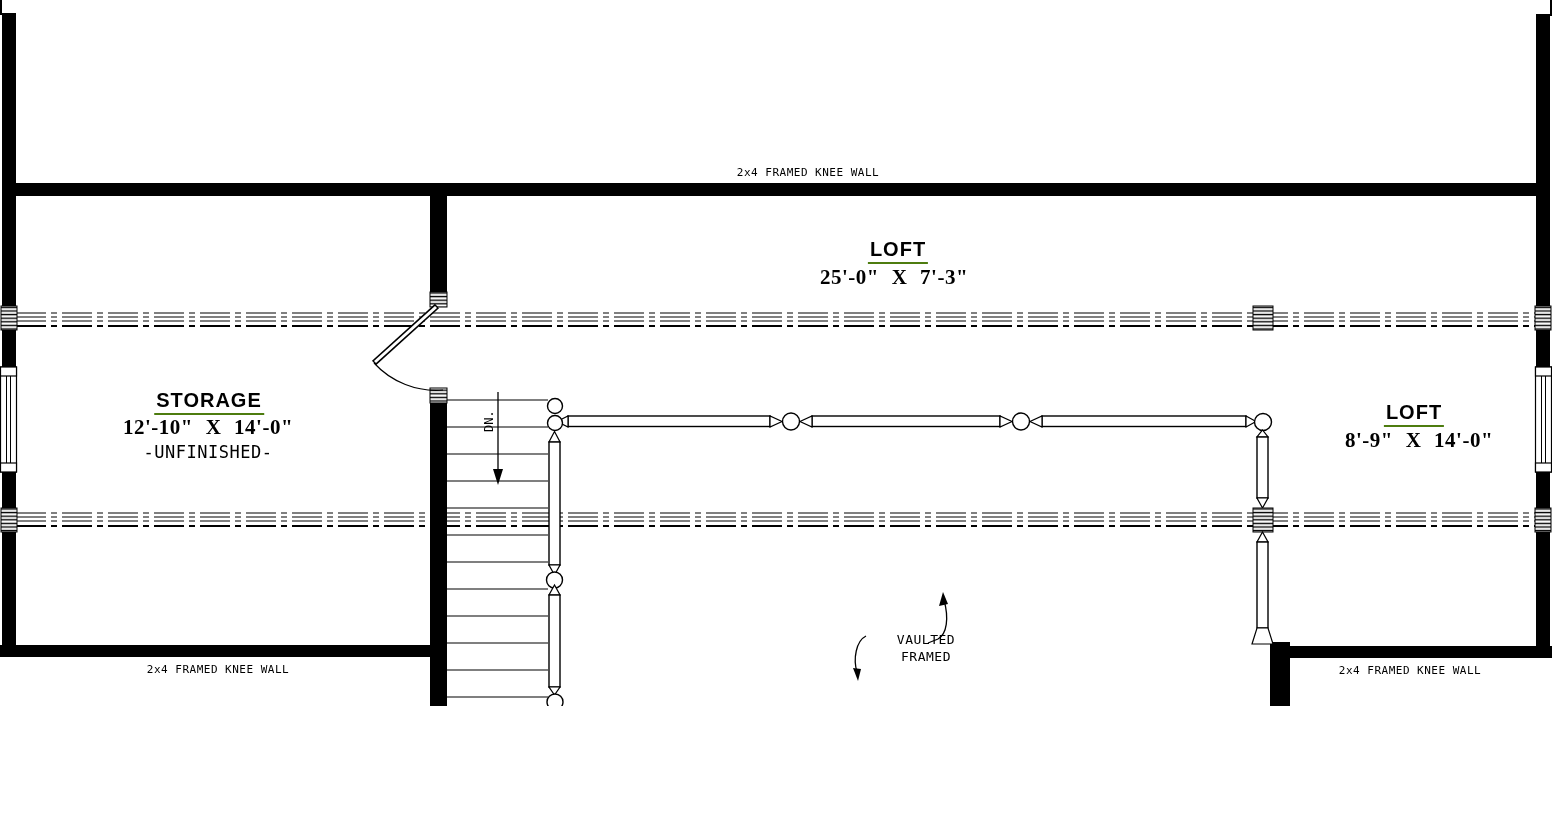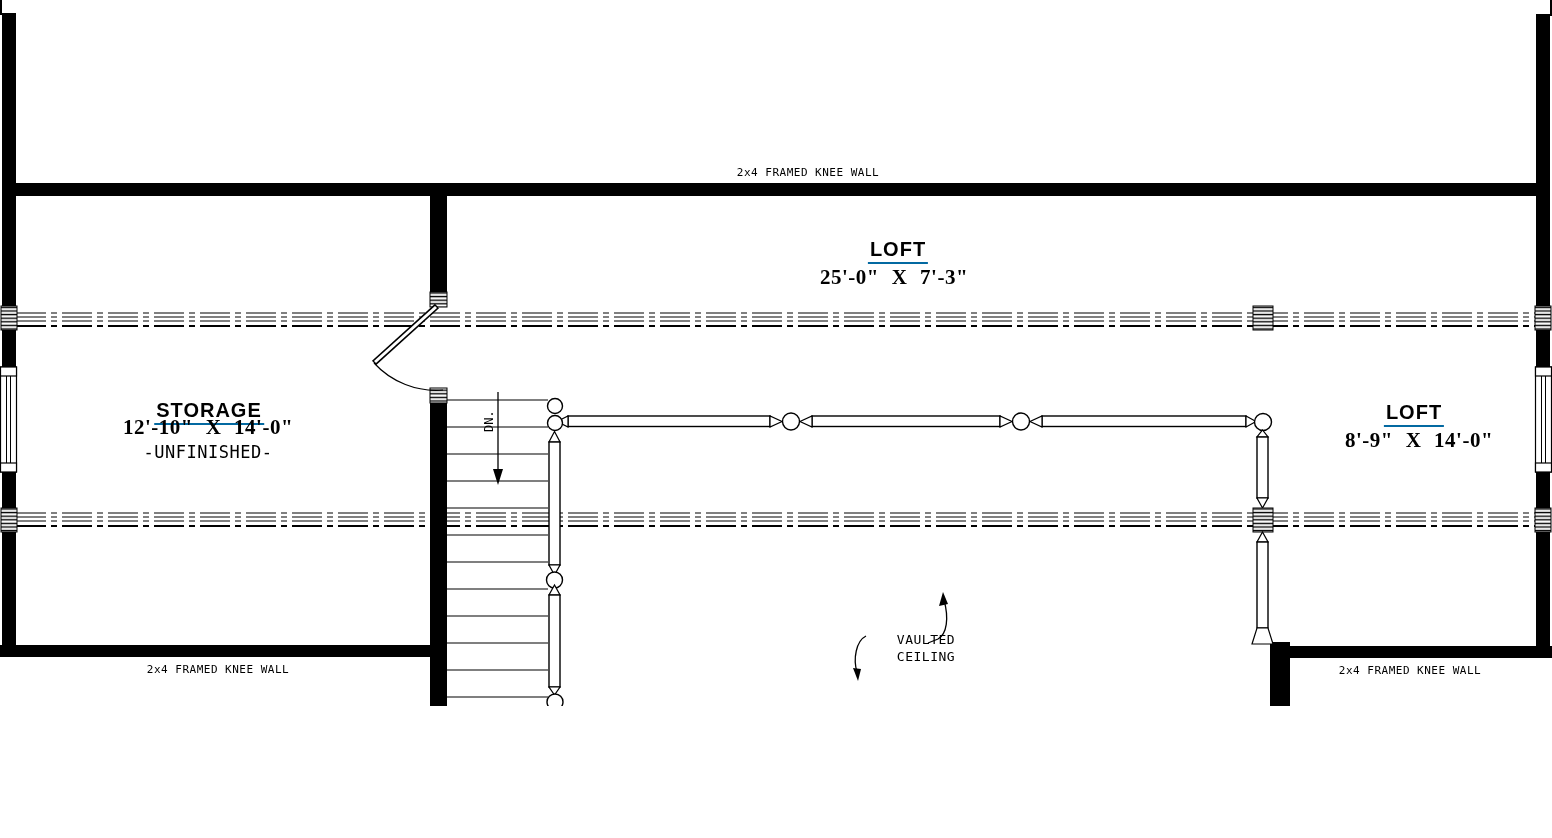--- a/index.html
+++ b/index.html
@@ -2,21 +2,21 @@
 <html><head>
 <meta charset="utf-8">
 <style>
   html,body{margin:0;padding:0;background:#ffffff;}
   .plan{position:relative;width:1552px;height:706px;background:#fff;overflow:hidden;
         font-family:"DejaVu Sans Mono",monospace;color:#000;}
   .plan svg{position:absolute;left:0;top:0;}
   .lbl{position:absolute;transform:translateX(-50%);white-space:nowrap;text-align:center;}
   .anno{font-family:"DejaVu Sans Mono",monospace;font-size:11px;letter-spacing:0.5px;}
   .room-name{font-family:"Liberation Sans","DejaVu Sans",sans-serif;font-size:20px;font-weight:bold;
-             letter-spacing:1px;border-bottom:2px solid #0369a1;padding:0 2px 1px 2px;}
+             letter-spacing:1px;border-bottom:2px solid #4d7c0f;padding:0 2px 1px 2px;}
   .room-dims{font-family:"Liberation Serif","DejaVu Serif",serif;font-size:21px;font-weight:bold;
              word-spacing:7px;letter-spacing:0.5px;}
   .room-note{font-family:"DejaVu Sans Mono",monospace;font-size:17px;letter-spacing:0.5px;}
   .vaulted{font-family:"DejaVu Sans Mono",monospace;font-size:13px;line-height:17px;letter-spacing:0.5px;margin-left:27px;}
   .dn-text{font-family:"DejaVu Sans Mono",monospace;font-size:12px;}
 </style>
 </head>
 <body>
 
 <div class="plan">
@@ -162,28 +162,28 @@
       <path d="M 866,636 C 856,641 853,659 857,672" fill="none" stroke="#000" stroke-width="1.3"></path>
       <polygon points="853,668 861,669 858,681" fill="#000"></polygon>
     </g>
   </svg>
 
   <div class="lbl anno" style="left:808px;top:166px;">2x4 FRAMED KNEE WALL</div>
 
   <div class="lbl room-name" style="left:898px;top:238px;">LOFT</div>
   <div class="lbl room-dims" style="left:894px;top:265px;">25'-0" X 7'-3"</div>
 
-  <div class="lbl room-name" style="left:209px;top:399px;">STORAGE</div>
+  <div class="lbl room-name" style="left:209px;top:389px;">STORAGE</div>
   <div class="lbl room-dims" style="left:208px;top:415px;">12'-10" X 14'-0"</div>
   <div class="lbl room-note" style="left:208px;top:442px;">-UNFINISHED-</div>
 
   <div class="lbl room-name" style="left:1414px;top:401px;">LOFT</div>
   <div class="lbl room-dims" style="left:1419px;top:428px;">8'-9" X 14'-0"</div>
 
   <div class="lbl vaulted" style="left:899px;top:631px;">
     <div>VAULTED</div>
-    <div>CEILING</div>
+    <div>FRAMED</div>
   </div>
 
   <div class="lbl anno" style="left:218px;top:663px;">2x4 FRAMED KNEE WALL</div>
   <div class="lbl anno" style="left:1410px;top:664px;">2x4 FRAMED KNEE WALL</div>
 
 </div>
 
 </body></html>

